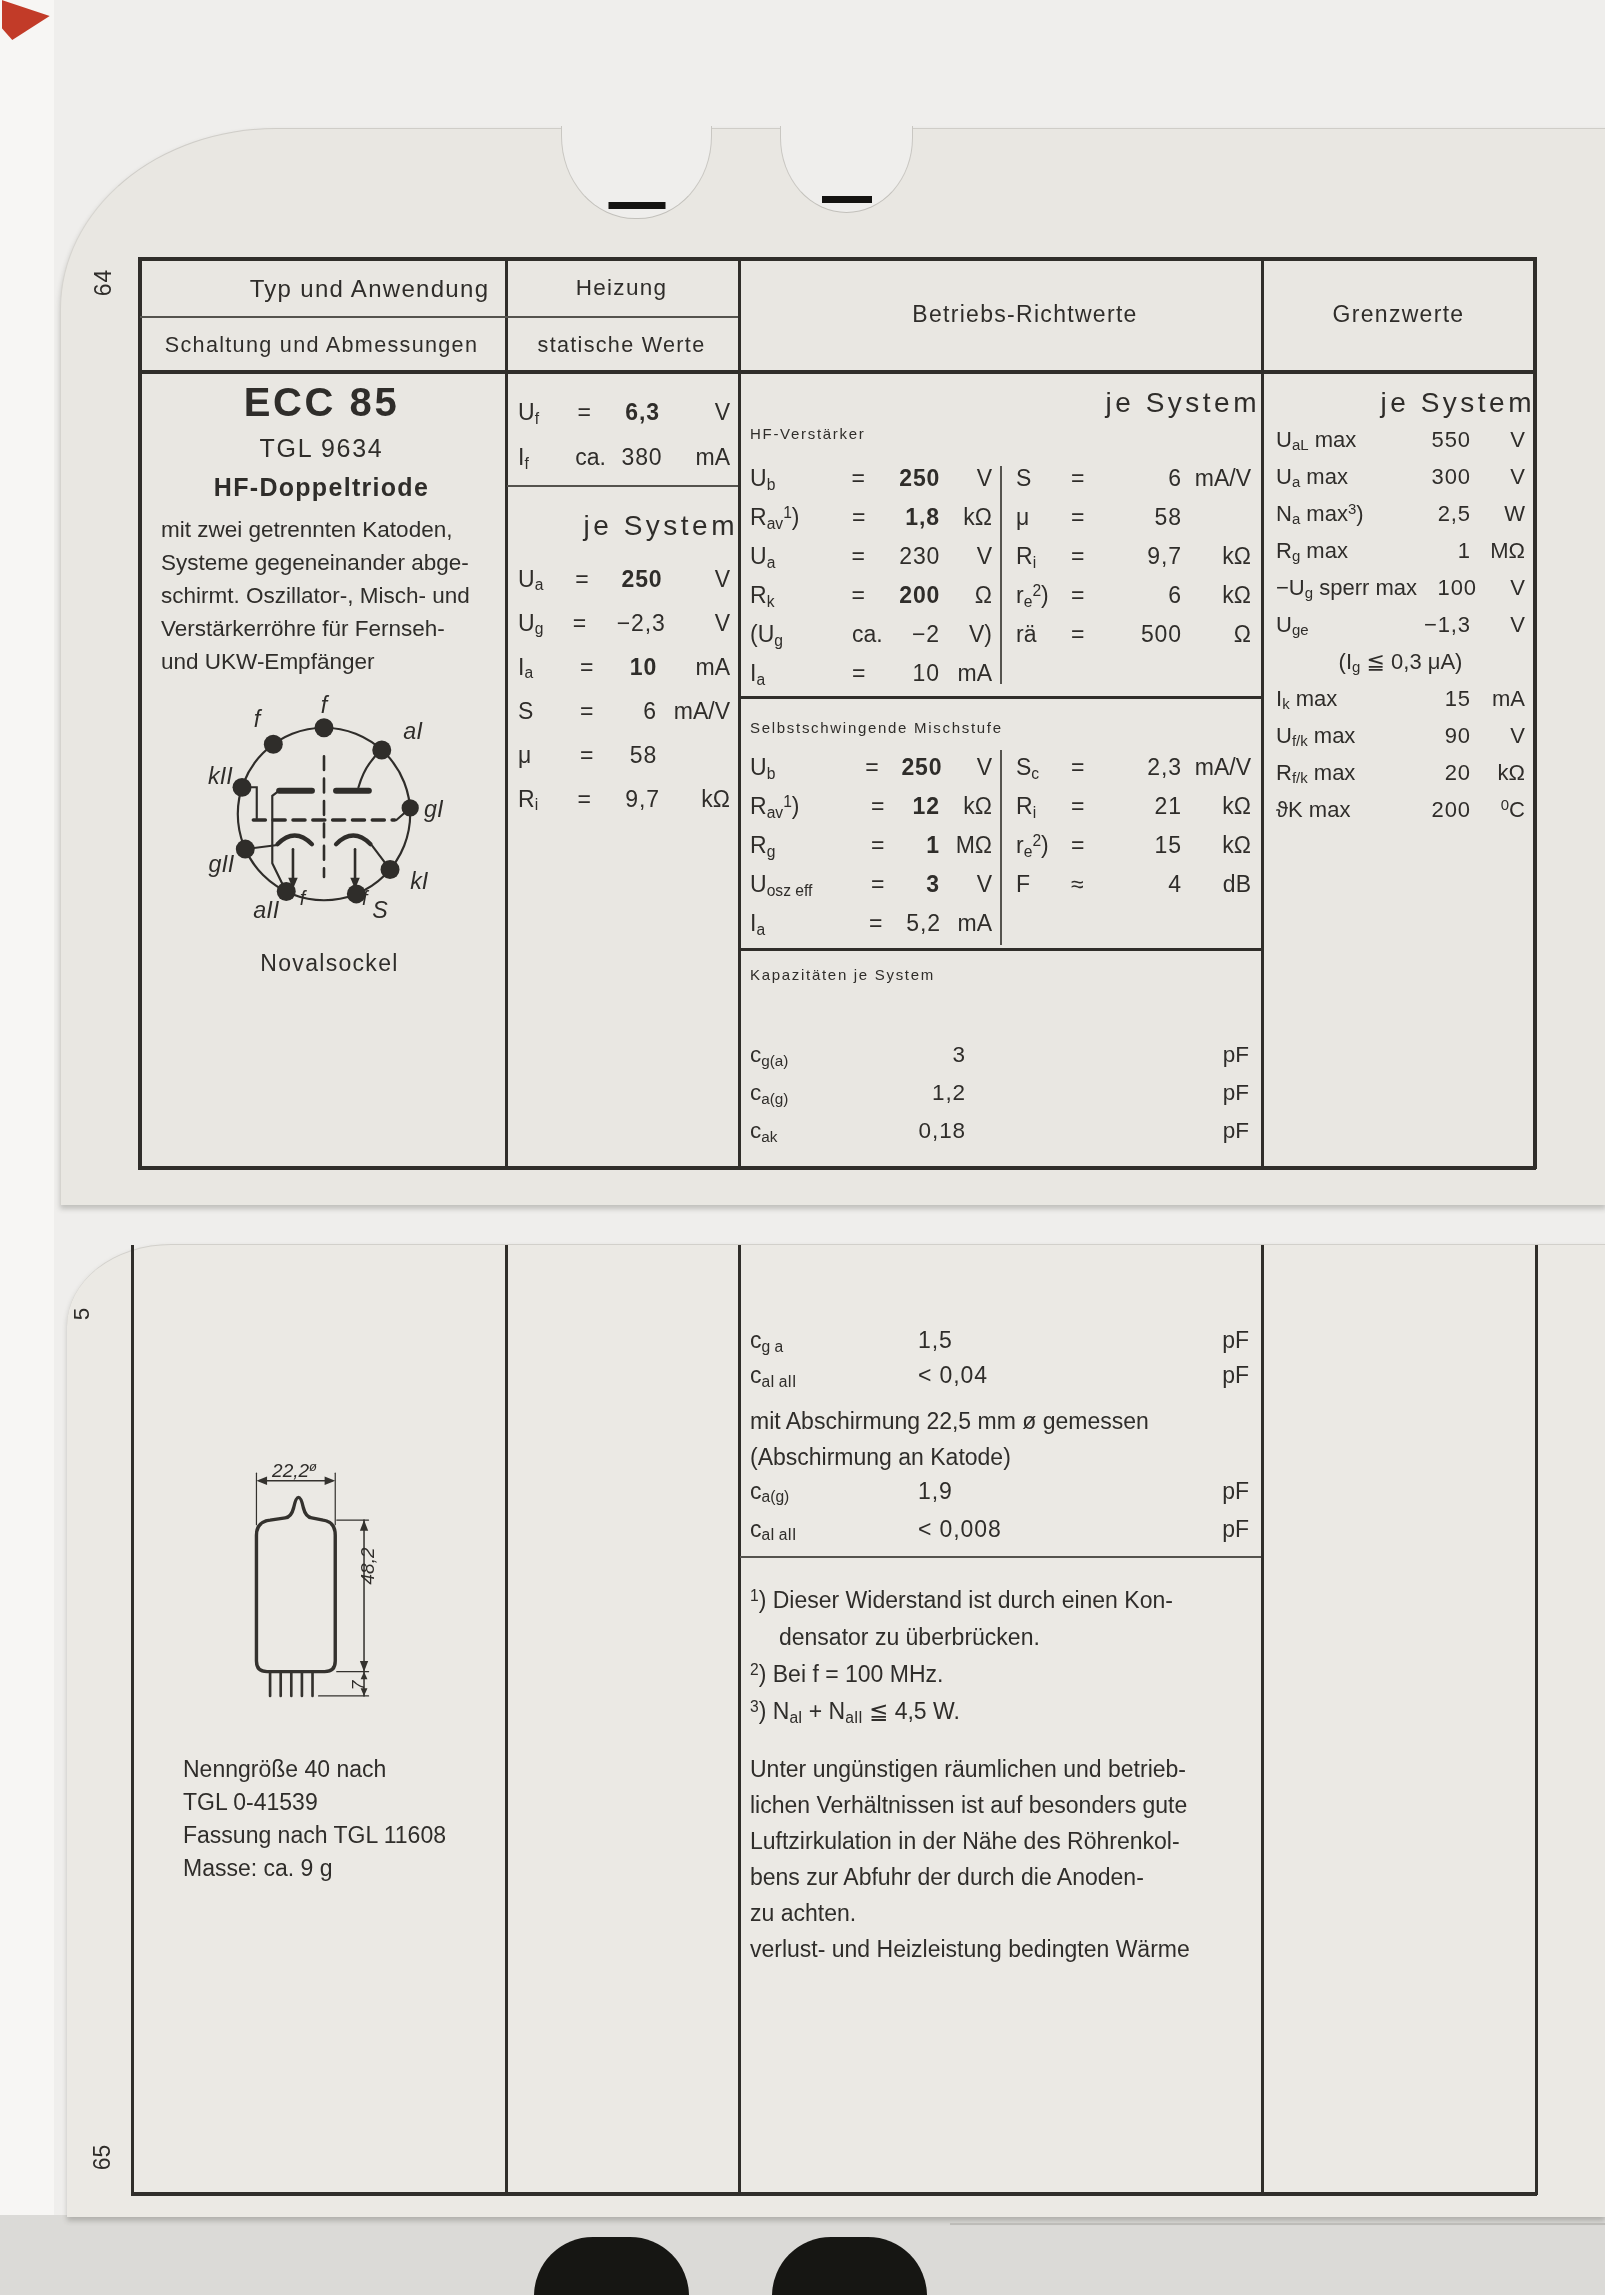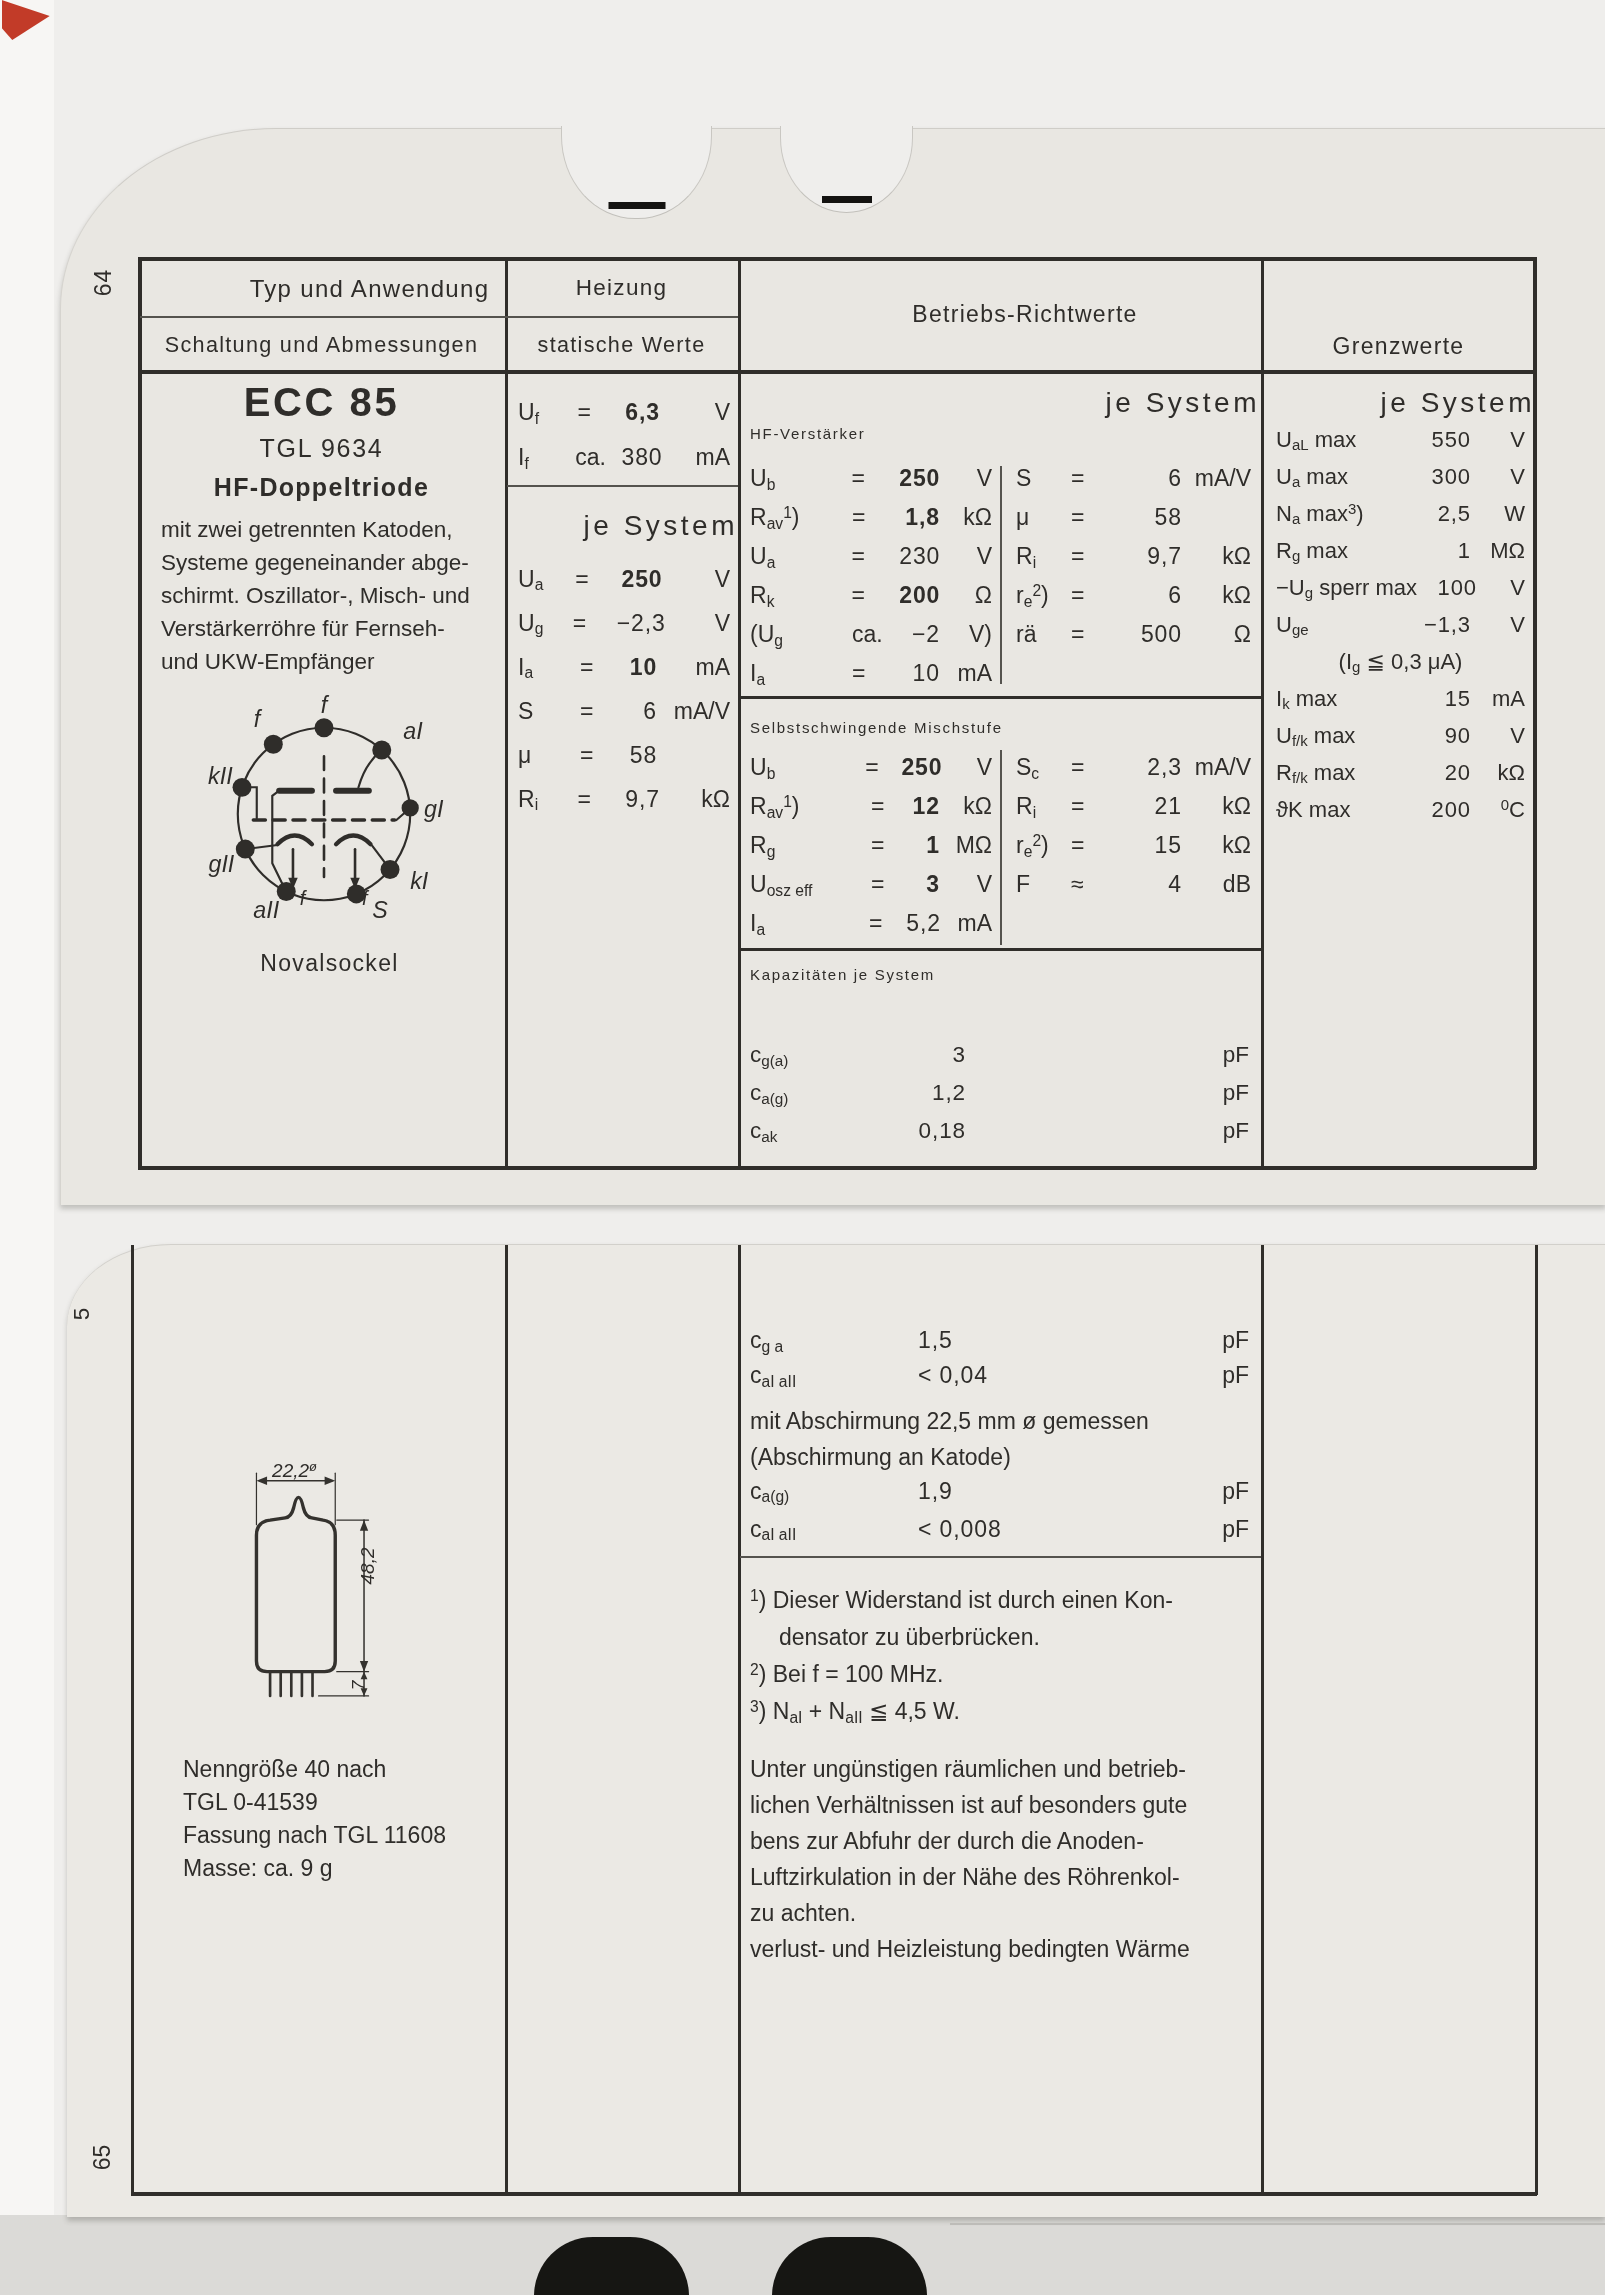--- a/index.html
+++ b/index.html
@@ -68,21 +68,21 @@
   <div class="ln" style="left:740px;top:696px;width:521px;height:2.6px;"></div>
   <div class="ln" style="left:740px;top:948px;width:521px;height:2.6px;"></div>
   <div class="ln lnt" style="left:1000px;top:466px;width:1.7px;height:218px;"></div>
   <div class="ln lnt" style="left:1000px;top:750px;width:1.7px;height:195px;"></div>
 
   <div class="hc" style="left:138px;top:275px;width:367px;font-size:24px;padding-left:48px;">Typ und Anwendung</div>
   <div class="hc" style="left:138px;top:332px;width:367px;font-size:21.6px;">Schaltung und Abmessungen</div>
   <div class="hc" style="left:505px;top:275px;width:233px;font-size:22.5px;">Heizung</div>
   <div class="hc" style="left:505px;top:332px;width:233px;font-size:21.6px;">statische Werte</div>
   <div class="hc" style="left:738px;top:301px;width:522px;font-size:23px;padding-left:26px;">Betriebs-Richtwerte</div>
-  <div class="hc" style="left:1261px;top:301px;width:275px;font-size:23px;margin-top:32px;">Grenzwerte</div>
+  <div class="hc" style="left:1261px;top:301px;width:275px;font-size:23px;">Grenzwerte</div>
 
   <div class="hc" style="left:138px;top:380px;width:367px;font-size:40px;font-weight:700;letter-spacing:2.6px;">ECC 85</div>
   <div class="hc" style="left:138px;top:434px;width:367px;font-size:25px;letter-spacing:1.7px;">TGL 9634</div>
   <div class="hc" style="left:138px;top:473px;width:367px;font-size:25px;font-weight:700;letter-spacing:1.3px;">HF-Doppeltriode</div>
   <div class="abs" style="left:161px;top:513px;width:339px;font-size:22.5px;line-height:33px;">
 
   <div class="dline">mit zwei getrennten Katoden,</div>
       <div class="dline">Systeme gegeneinander abge-</div>
       <div class="dline">schirmt. Oszillator-, Misch- und</div>
       <div class="dline">Verstärkerröhre für Fernseh-</div>
@@ -493,22 +493,22 @@
 
   <div class="fline"><sup>1</sup>) Dieser Widerstand ist durch einen Kon-</div>
       <div class="fline ind" style="padding-left: 29px;">densator zu überbrücken.</div>
       <div class="fline"><sup>2</sup>) Bei f = 100 MHz.</div>
       <div class="fline"><sup>3</sup>) N<sub>aI</sub> + N<sub>aII</sub> ≦ 4,5 W.</div>
     </div>
   <div class="abs" style="left:750px;top:1751px;width:510px;font-size:23px;line-height:36px;">
 
   <div class="pline">Unter ungünstigen räumlichen und betrieb-</div>
       <div class="pline">lichen Verhältnissen ist auf besonders gute</div>
+      <div class="pline">Luftzirkulation in der Nähe des Röhrenkol-</div>
       <div class="pline">bens zur Abfuhr der durch die Anoden-</div>
-      <div class="pline">Luftzirkulation in der Nähe des Röhrenkol-</div>
       <div class="pline">zu achten.</div>
       <div class="pline">verlust- und Heizleistung bedingten Wärme</div>
     </div>
 
   <div class="abs lnt" style="left:950px;top:2223px;width:655px;height:1.7px;background:#bdbcb8;"></div>
   <div class="tab" style="left:534px;top:2237px;width:155px;height:59px;"></div>
   <div class="tab" style="left:772px;top:2237px;width:155px;height:59px;"></div>
 
 </div>
 

